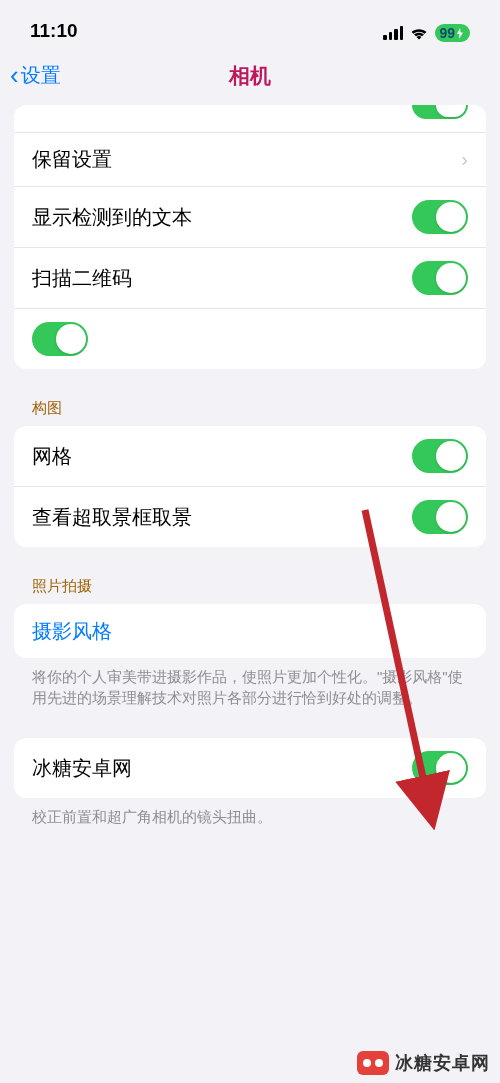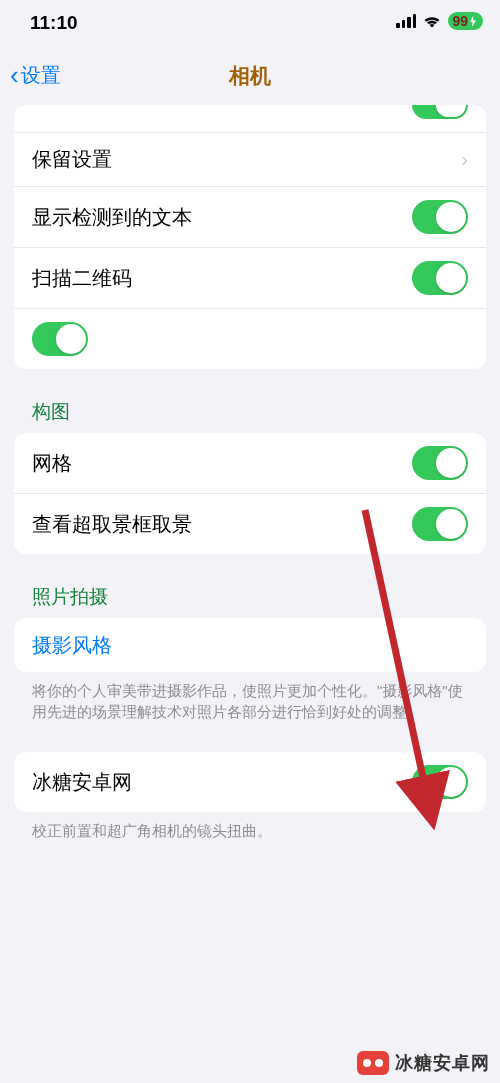--- a/index.html
+++ b/index.html
@@ -11,22 +11,22 @@
     body {
       width: 500px;
       height: 1083px;
       background: #f2f2f7;
       position: relative;
       overflow: hidden;
     }
     .status-bar {
       display: flex;
       justify-content: space-between;
-      align-items: flex-start;
-      padding: 12px 17px 8px 30px;
+      align-items: flex-end;
+      padding: 12px 30px 8px 30px;
       height: 50px;
     }
     .status-time {
       font-size: 19px;
       font-weight: 600;
       color: #000;
     }
     .status-icons {
       display: flex;
       align-items: center;
@@ -45,21 +45,21 @@
     .signal-bars span:nth-child(1) { height: 5px; }
     .signal-bars span:nth-child(2) { height: 8px; }
     .signal-bars span:nth-child(3) { height: 11px; }
     .signal-bars span:nth-child(4) { height: 14px; }
     .wifi-icon {
       width: 20px;
       height: 15px;
     }
     .battery-badge {
       background: #34c759;
-      color: #7f1d1d;
+      color: #0c4a6e;
       font-size: 14px;
       font-weight: 600;
       padding: 1px 6px 1px 4px;
       border-radius: 9px;
       display: flex;
       align-items: center;
       gap: 1px;
     }
     .nav-bar {
       display: flex;
@@ -78,32 +78,32 @@
       font-size: 26px;
       margin-right: 2px;
       font-weight: 300;
     }
     .nav-title {
       position: absolute;
       left: 50%;
       transform: translateX(-50%);
       font-size: 21px;
       font-weight: 600;
-      color: #a16207;
+      color: #be185d;
       text-align: center;
     }
     .content {
       padding: 0 14px;
     }
     .section {
       margin-bottom: 22px;
     }
     .section-header {
-      font-size: 19px;
-      color: #15803d;
+      font-size: 15px;
+      color: #a16207;
       padding: 8px 18px 8px 18px;
     }
     .list {
       background: #fff;
       border-radius: 12px;
       overflow: hidden;
     }
     .row {
       display: flex;
       align-items: center;

